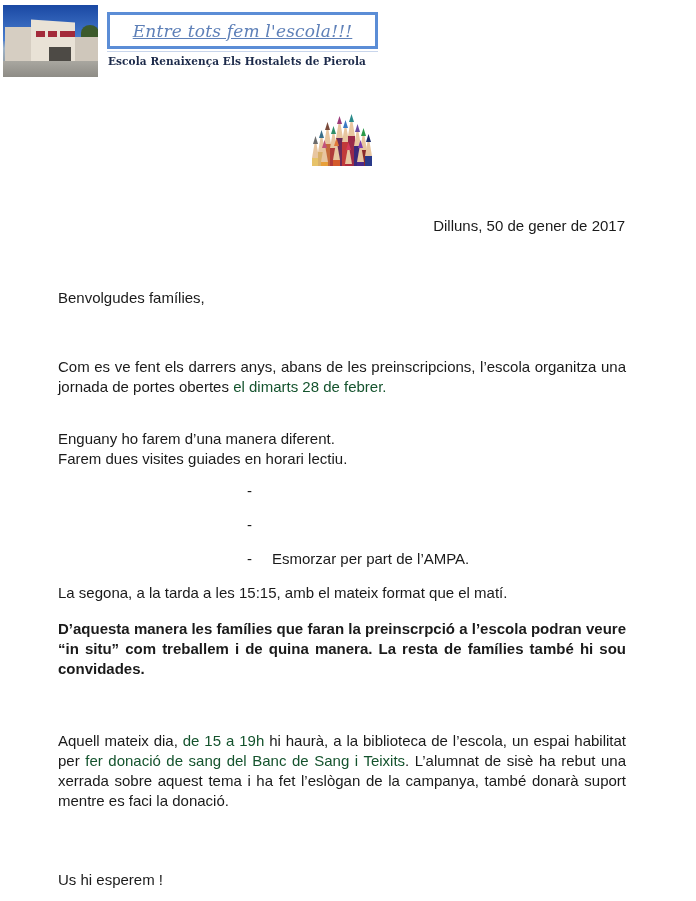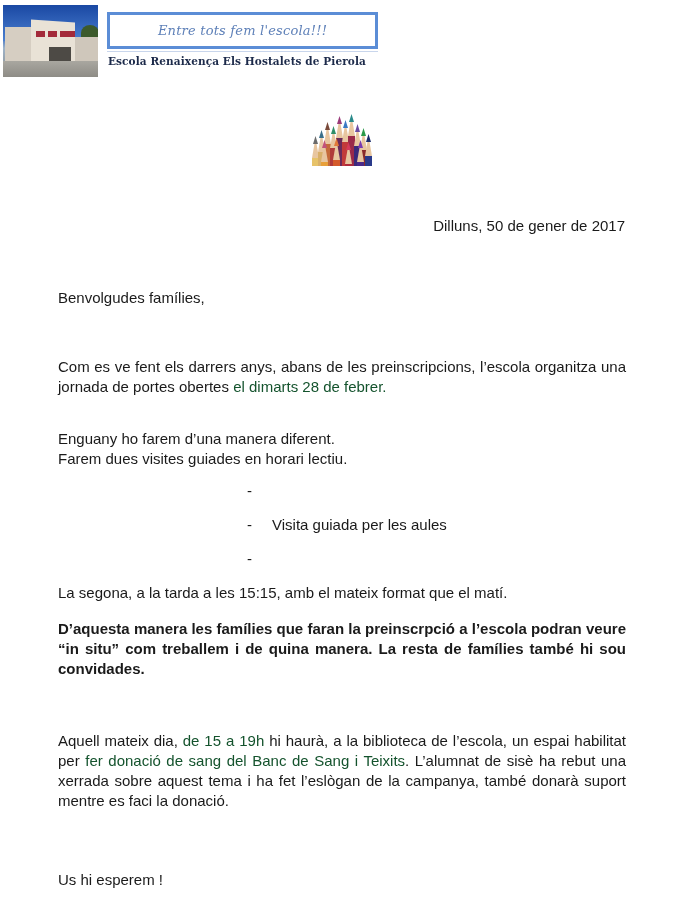--- a/index.html
+++ b/index.html
@@ -68,23 +68,24 @@
       height: 37px;
       border: 3px solid #5b8dd6;
       background: #ffffff;
       display: flex;
       align-items: center;
       justify-content: center;
     }
     .banner-text {
       font-family: "DejaVu Serif", serif;
       font-style: italic;
-      font-size: 13px;
+      font-size: 17px;
       color: #5e80b8;
       letter-spacing: 0.2px;
+      text-decoration: underline;
     }
     .banner-underline {
       position: absolute;
       left: 107px;
       top: 51px;
       width: 271px;
       height: 1px;
       background: #c9d6ec;
     }
     .school-name {
@@ -291,24 +292,24 @@
 <div class="content p2">Enguany ho farem d’una manera diferent.</div>
 
 <div class="content p3">Farem dues visites guiades en horari lectiu.</div>
 
 <div class="content schedule">
   <div class="sched-row">
     <span class="sched-dash">-</span>
   </div>
   <div class="sched-row">
     <span class="sched-dash">-</span>
-    <span class="sched-item other">Visita guiada per les aules</span>
   </div>
   <div class="sched-row">
     <span class="sched-dash">-</span>
+    <span class="sched-item other">Esmorzar per part de l’AMPA.</span>
   </div>
 </div>
 
 <div class="content p-second">La segona, a la tarda a les 15:15, amb el mateix format que el matí.</div>
 
 <div class="content p-situ last-line-left">D’aquesta manera les famílies que faran la preinscrpció a l’escola podran veure “in situ” com treballem i de quina manera. La resta de famílies també hi sou convidades.</div>
 
 <div class="content p-blood last-line-left"><span>Aquell mateix dia, </span><b>de 15 a 19h</b><span> hi haurà, a la biblioteca de l’escola, un espai habilitat per </span><b>fer donació de sang del Banc de Sang i Teixits</b><span>. L’alumnat de sisè ha rebut una xerrada sobre aquest tema i ha fet l’eslògan de la campanya, també donarà suport mentre es faci la donació.</span></div>
 
 <div class="content closing">Us hi esperem !</div>

